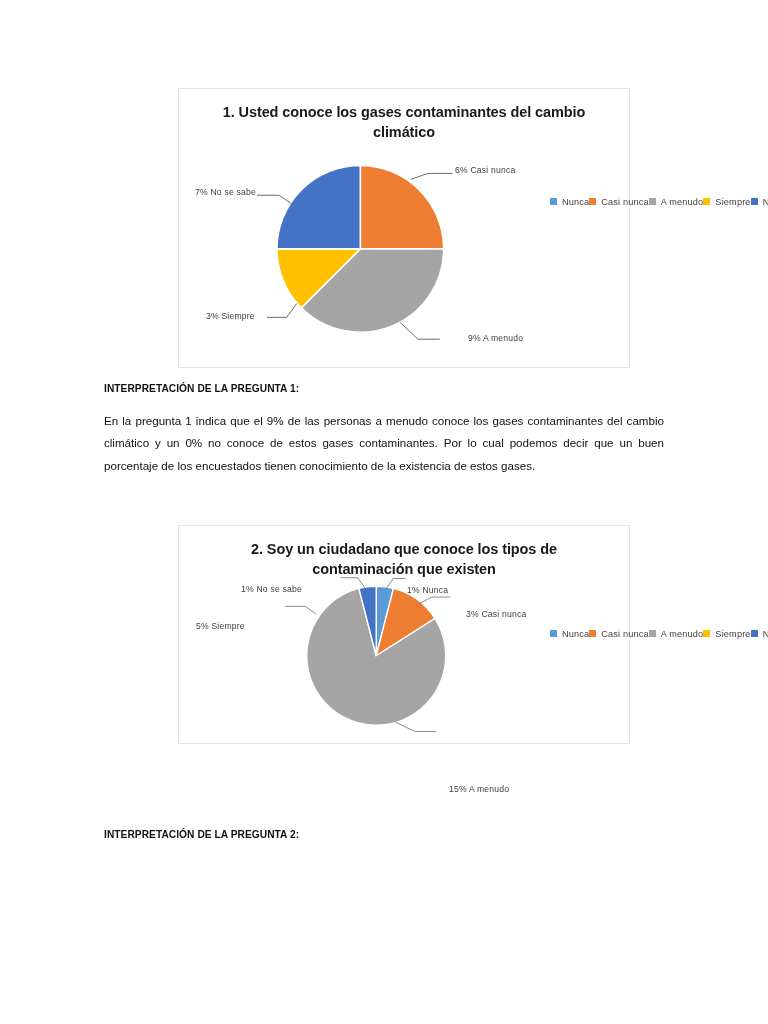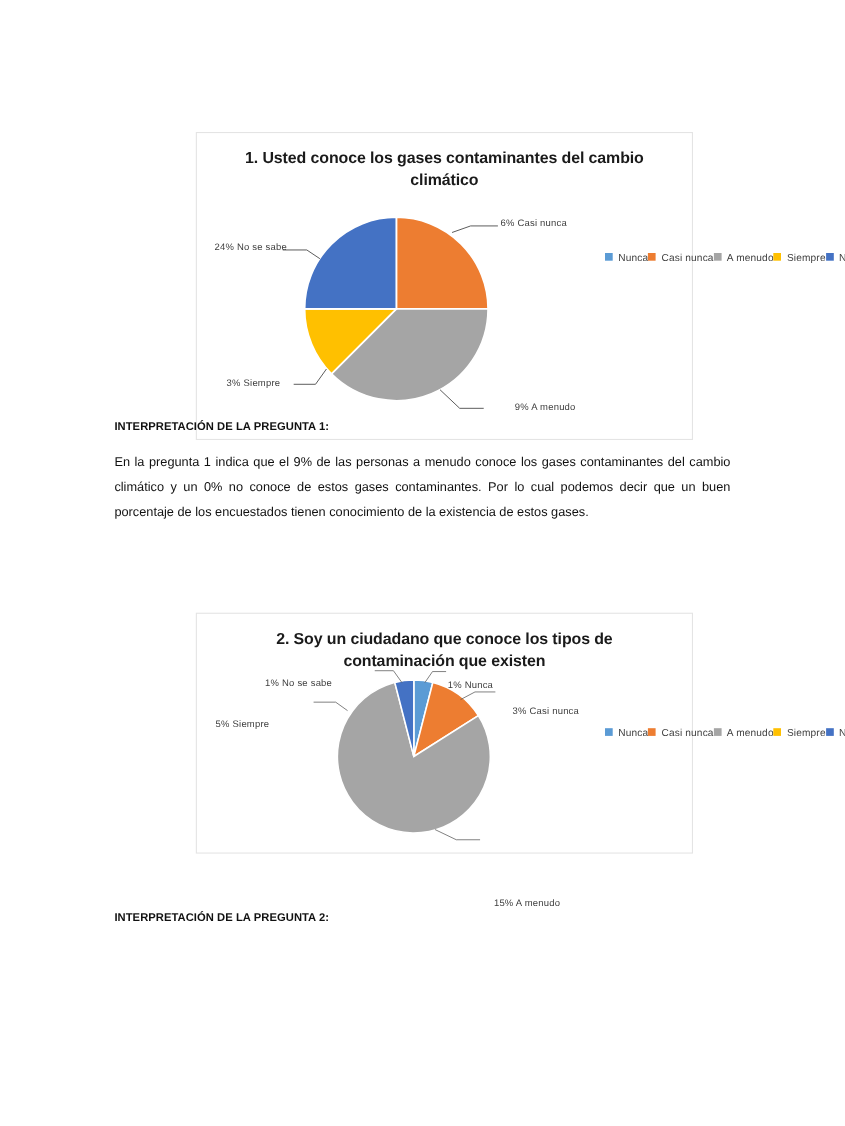--- a/index.html
+++ b/index.html
@@ -21,21 +21,20 @@
     width: 768px;
     height: 1024px;
   }
 
   
   .chart-frame {
     position: absolute;
     border: 1px solid #e4e4e4;
     background: #ffffff;
     box-sizing: border-box;
-    margin-top: 32px;
   }
   #chart-1-frame { left: 178px; top: 88px; width: 452px; height: 280px; }
   #chart-2-frame { left: 178px; top: 525px; width: 452px; height: 219px; }
 
   .chart-title {
     position: absolute;
     left: 34px;
     right: 34px;
     top: 14px;
     text-align: center;
@@ -138,21 +137,21 @@
         <path d="M 233 91 L 250 85 L 275 85"></path>
         <path d="M 222 235 L 240 252 L 262 252"></path>
         <path d="M 118 216 L 108 230 L 88 230"></path>
         <path d="M 112 115 L 100 107 L 78 107"></path>
       </g>
     </svg>
 
     <div class="data-label" style="left:276px; top:76px;">6% Casi nunca</div>
     <div class="data-label" style="left:264px; top:244px;padding-left:25px;">9% A menudo</div>
     <div class="data-label" style="left:27px; top:222px;">3% Siempre</div>
-    <div class="data-label" style="left:16px; top:98px;">24% No se sabe</div>
+    <div class="data-label" style="left:16px; top:98px;">7% No se sabe</div>
 
     <div class="legend" id="chart-1-legend">
       <div class="legend-item">
         <span class="legend-swatch" style="background:#5B9BD5"></span>
         <span class="legend-label">Nunca</span>
       </div>
       <div class="legend-item">
         <span class="legend-swatch" style="background:#ED7D31"></span>
         <span class="legend-label">Casi nunca</span>
       </div>

